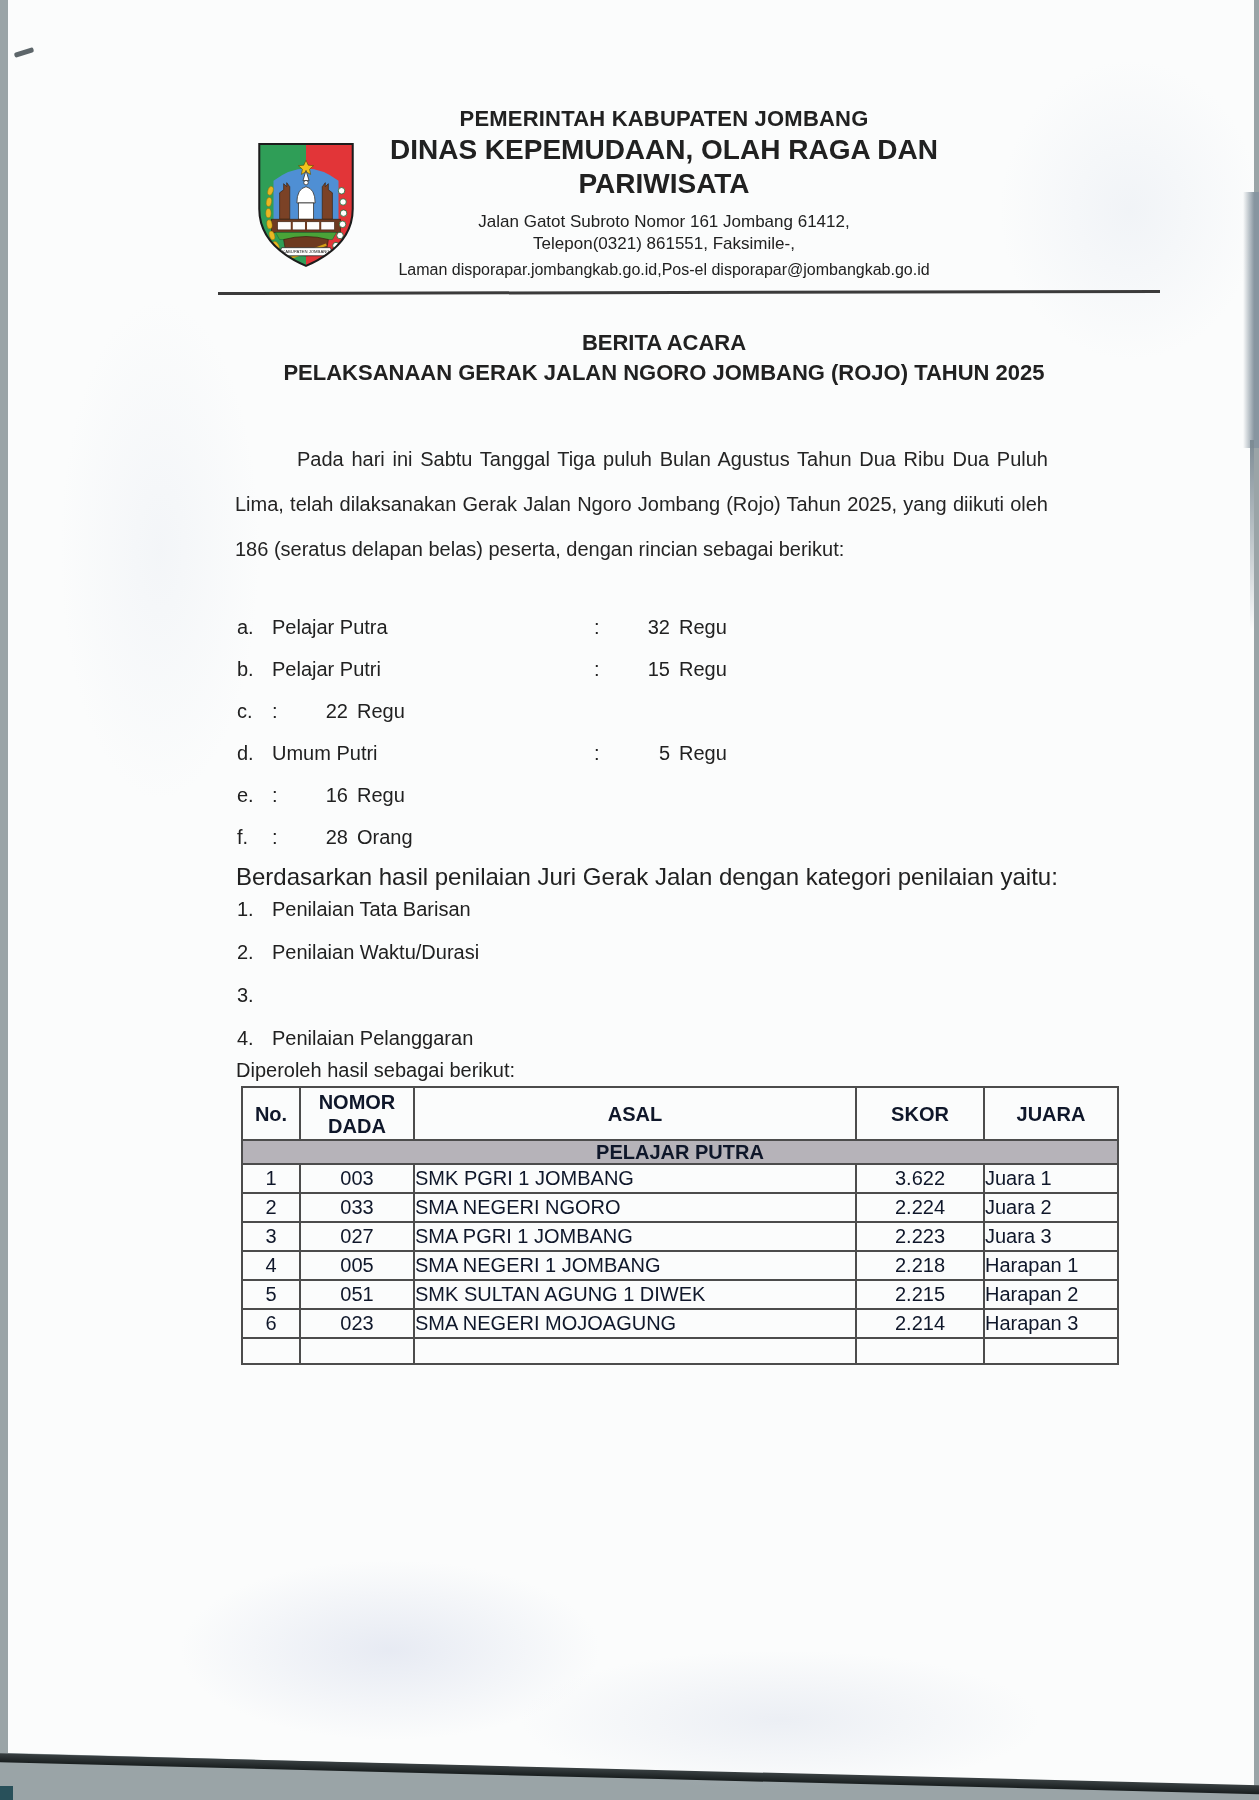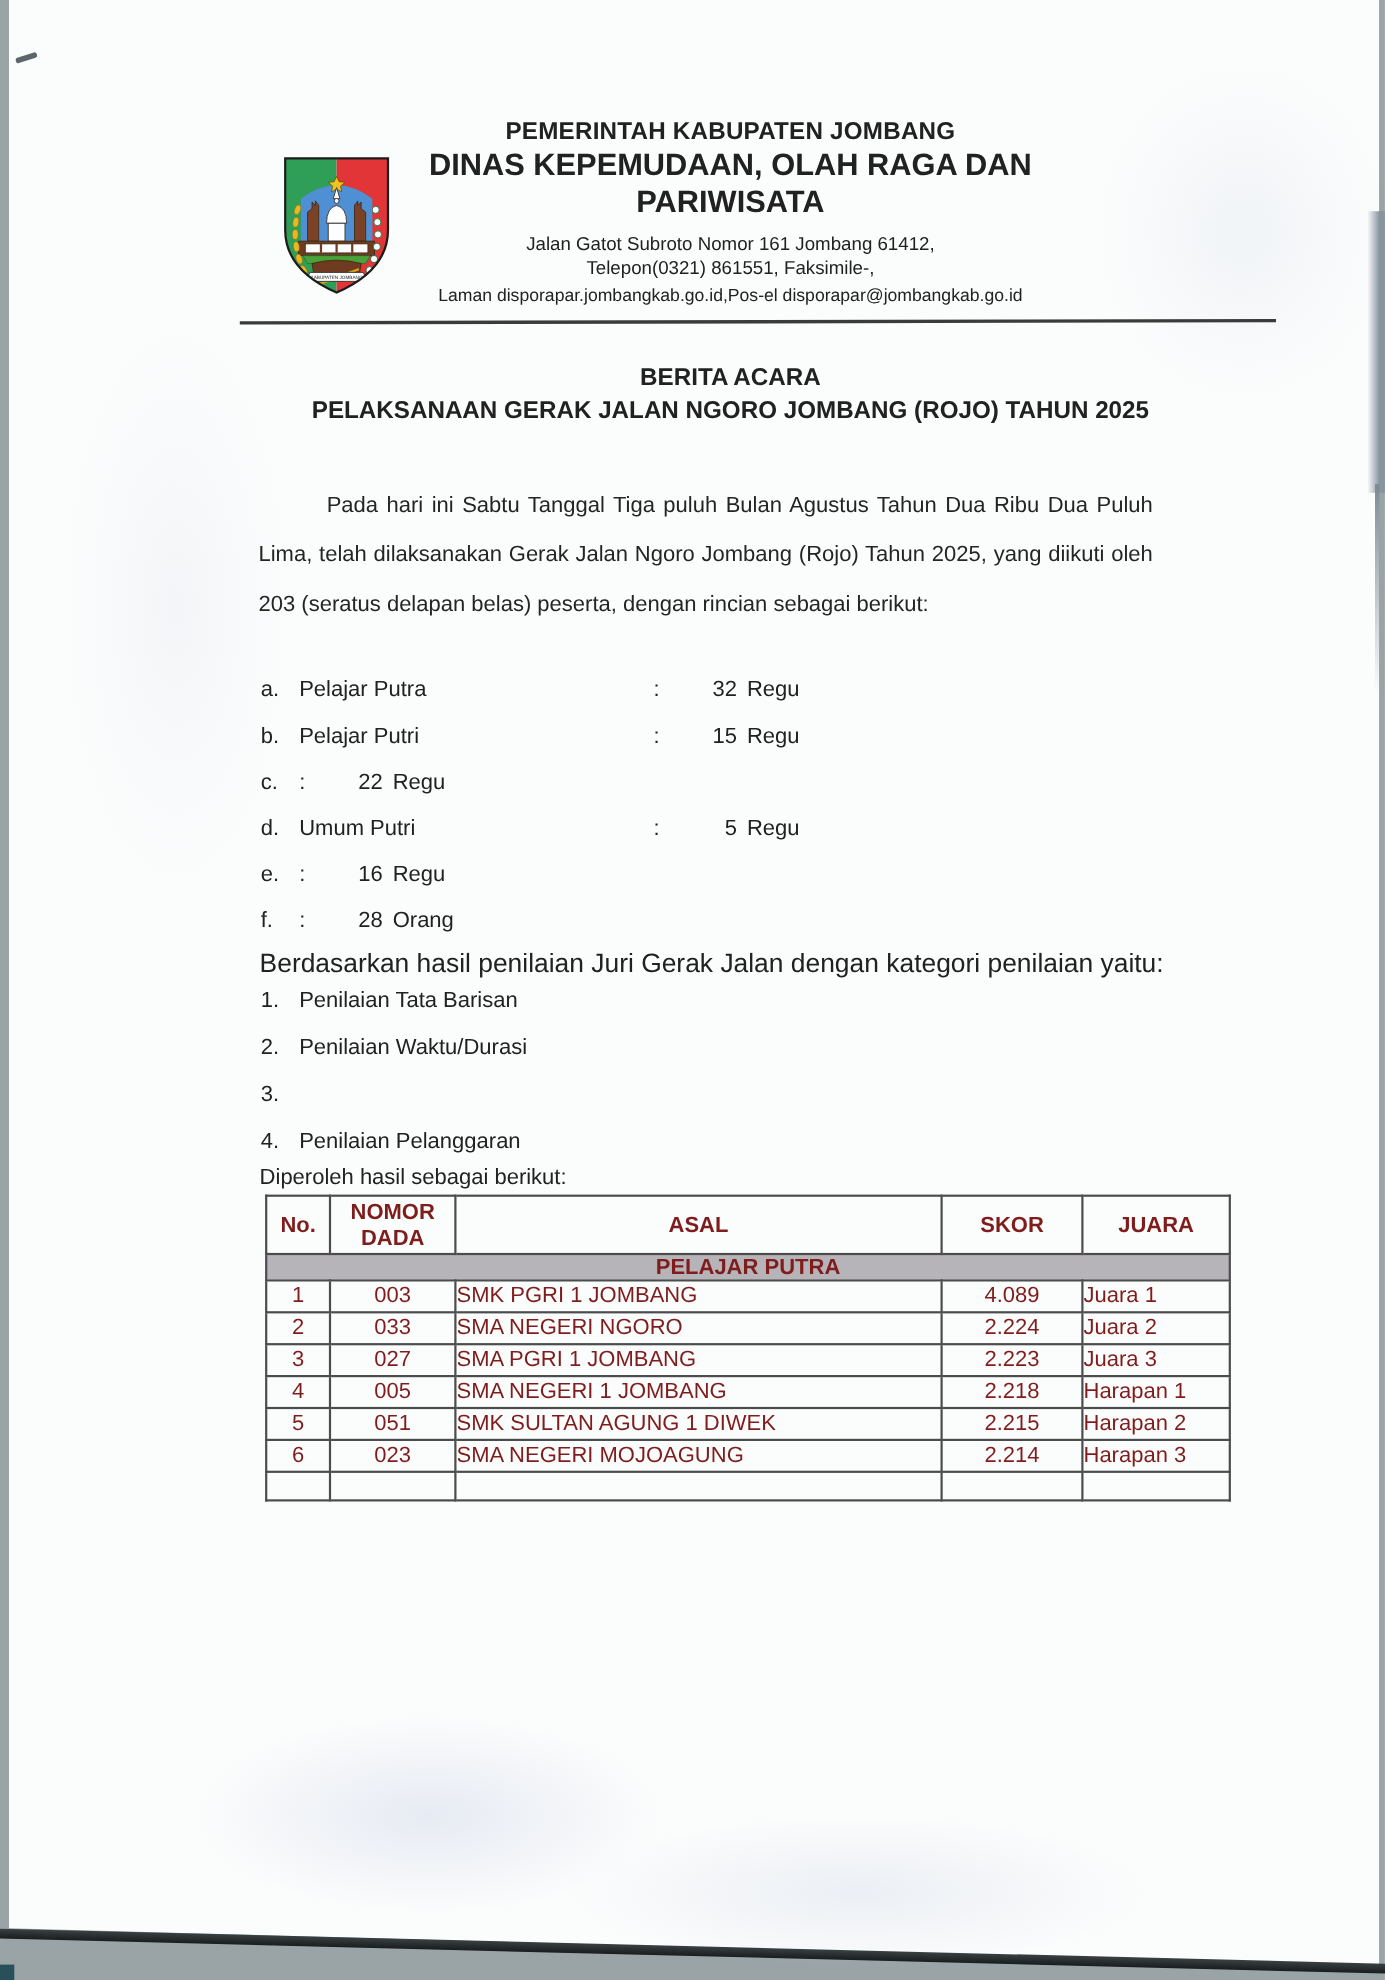--- a/index.html
+++ b/index.html
@@ -66,21 +66,21 @@
   .punit{margin-left:9px;}
 
   .intro1{position:absolute;left:236px;top:850px;font-size:24px;line-height:30px;margin-top:12px;}
   .clist{position:absolute;left:237px;top:888px;}
   .crow{display:flex;height:43px;line-height:43px;font-size:20px;}
   .cnum{width:35px;}
   .intro2{position:absolute;left:236px;top:1055px;font-size:20px;line-height:30px;}
 
   table.results{
     position:absolute;left:241px;top:1086px;width:876px;
-    border-collapse:collapse;font-size:20px;color:#7f1d1d;
+    border-collapse:collapse;font-size:20px;color:#0f172a;
     table-layout:fixed;
   }
   table.results td,table.results th{
     border:2px solid #4c4c4c;padding:0;overflow:hidden;white-space:nowrap;
   }
   th.h{height:51px;font-weight:bold;text-align:center;line-height:24px;}
   td.band{height:21px;background:#b6b3b9;font-weight:bold;text-align:center;line-height:22px;font-size:20px;}
   td.c{height:26px;text-align:center;line-height:27px;}
   td.l{height:26px;text-align:left;padding-left:10px;line-height:27px;border-radius:12px;}
   td.j{height:26px;text-align:left;padding-left:12px;line-height:27px;}
@@ -150,21 +150,21 @@
 <div class="center-col lh-agency1">DINAS KEPEMUDAAN, OLAH RAGA DAN</div>
 <div class="center-col lh-agency2">PARIWISATA</div>
 <div class="center-col lh-addr1">Jalan Gatot Subroto Nomor 161 Jombang 61412,</div>
 <div class="center-col lh-addr2">Telepon(0321) 861551, Faksimile-,</div>
 <div class="center-col lh-addr3">Laman disporapar.jombangkab.go.id,Pos-el disporapar@jombangkab.go.id</div>
 <div class="divider"></div>
 
 <div class="center-col title1">BERITA ACARA</div>
 <div class="center-col title2">PELAKSANAAN GERAK JALAN NGORO JOMBANG (ROJO) TAHUN 2025</div>
 
-<div class="para">Pada hari ini Sabtu Tanggal Tiga puluh Bulan Agustus Tahun Dua Ribu Dua Puluh Lima, telah dilaksanakan Gerak Jalan Ngoro Jombang (Rojo) Tahun 2025, yang diikuti oleh 203 (seratus delapan belas) peserta, dengan rincian sebagai berikut:</div>
+<div class="para">Pada hari ini Sabtu Tanggal Tiga puluh Bulan Agustus Tahun Dua Ribu Dua Puluh Lima, telah dilaksanakan Gerak Jalan Ngoro Jombang (Rojo) Tahun 2025, yang diikuti oleh 186 (seratus delapan belas) peserta, dengan rincian sebagai berikut:</div>
 
 <div class="plist">
   <div class="prow">
     <span class="pletter">a.</span>
     <span class="plabel">Pelajar Putra</span>
     <span class="pcolon">:</span>
     <span class="pnum">32</span>
     <span class="punit">Regu</span>
   </div>
   <div class="prow">
@@ -237,21 +237,21 @@
     <th class="h">SKOR</th>
     <th class="h">JUARA</th>
   </tr>
   <tr>
     <td class="band" colspan="5">PELAJAR PUTRA</td>
   </tr>
   <tr>
     <td class="c">1</td>
     <td class="c">003</td>
     <td class="l">SMK PGRI 1 JOMBANG</td>
-    <td class="c">4.089</td>
+    <td class="c">3.622</td>
     <td class="j">Juara 1</td>
   </tr>
   <tr>
     <td class="c">2</td>
     <td class="c">033</td>
     <td class="l">SMA NEGERI NGORO</td>
     <td class="c">2.224</td>
     <td class="j">Juara 2</td>
   </tr>
   <tr>

